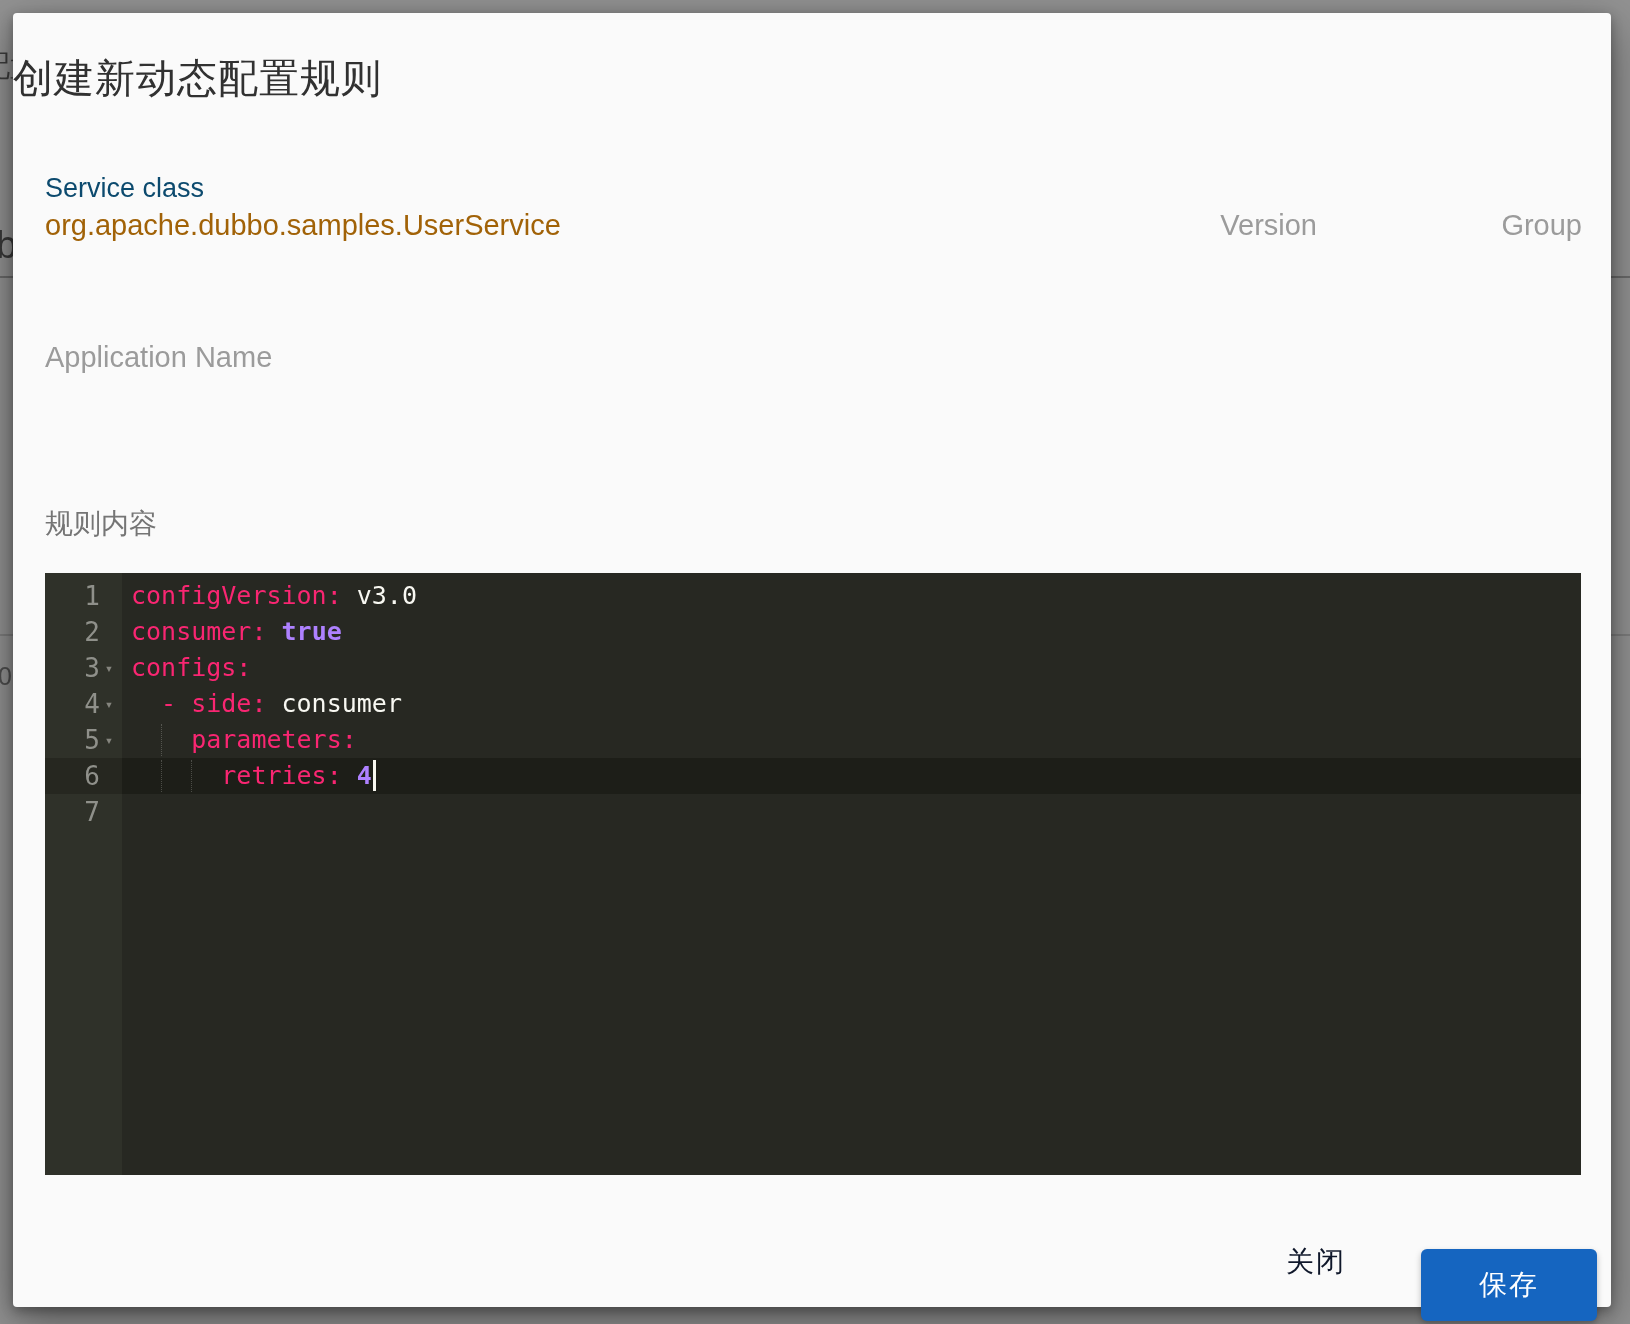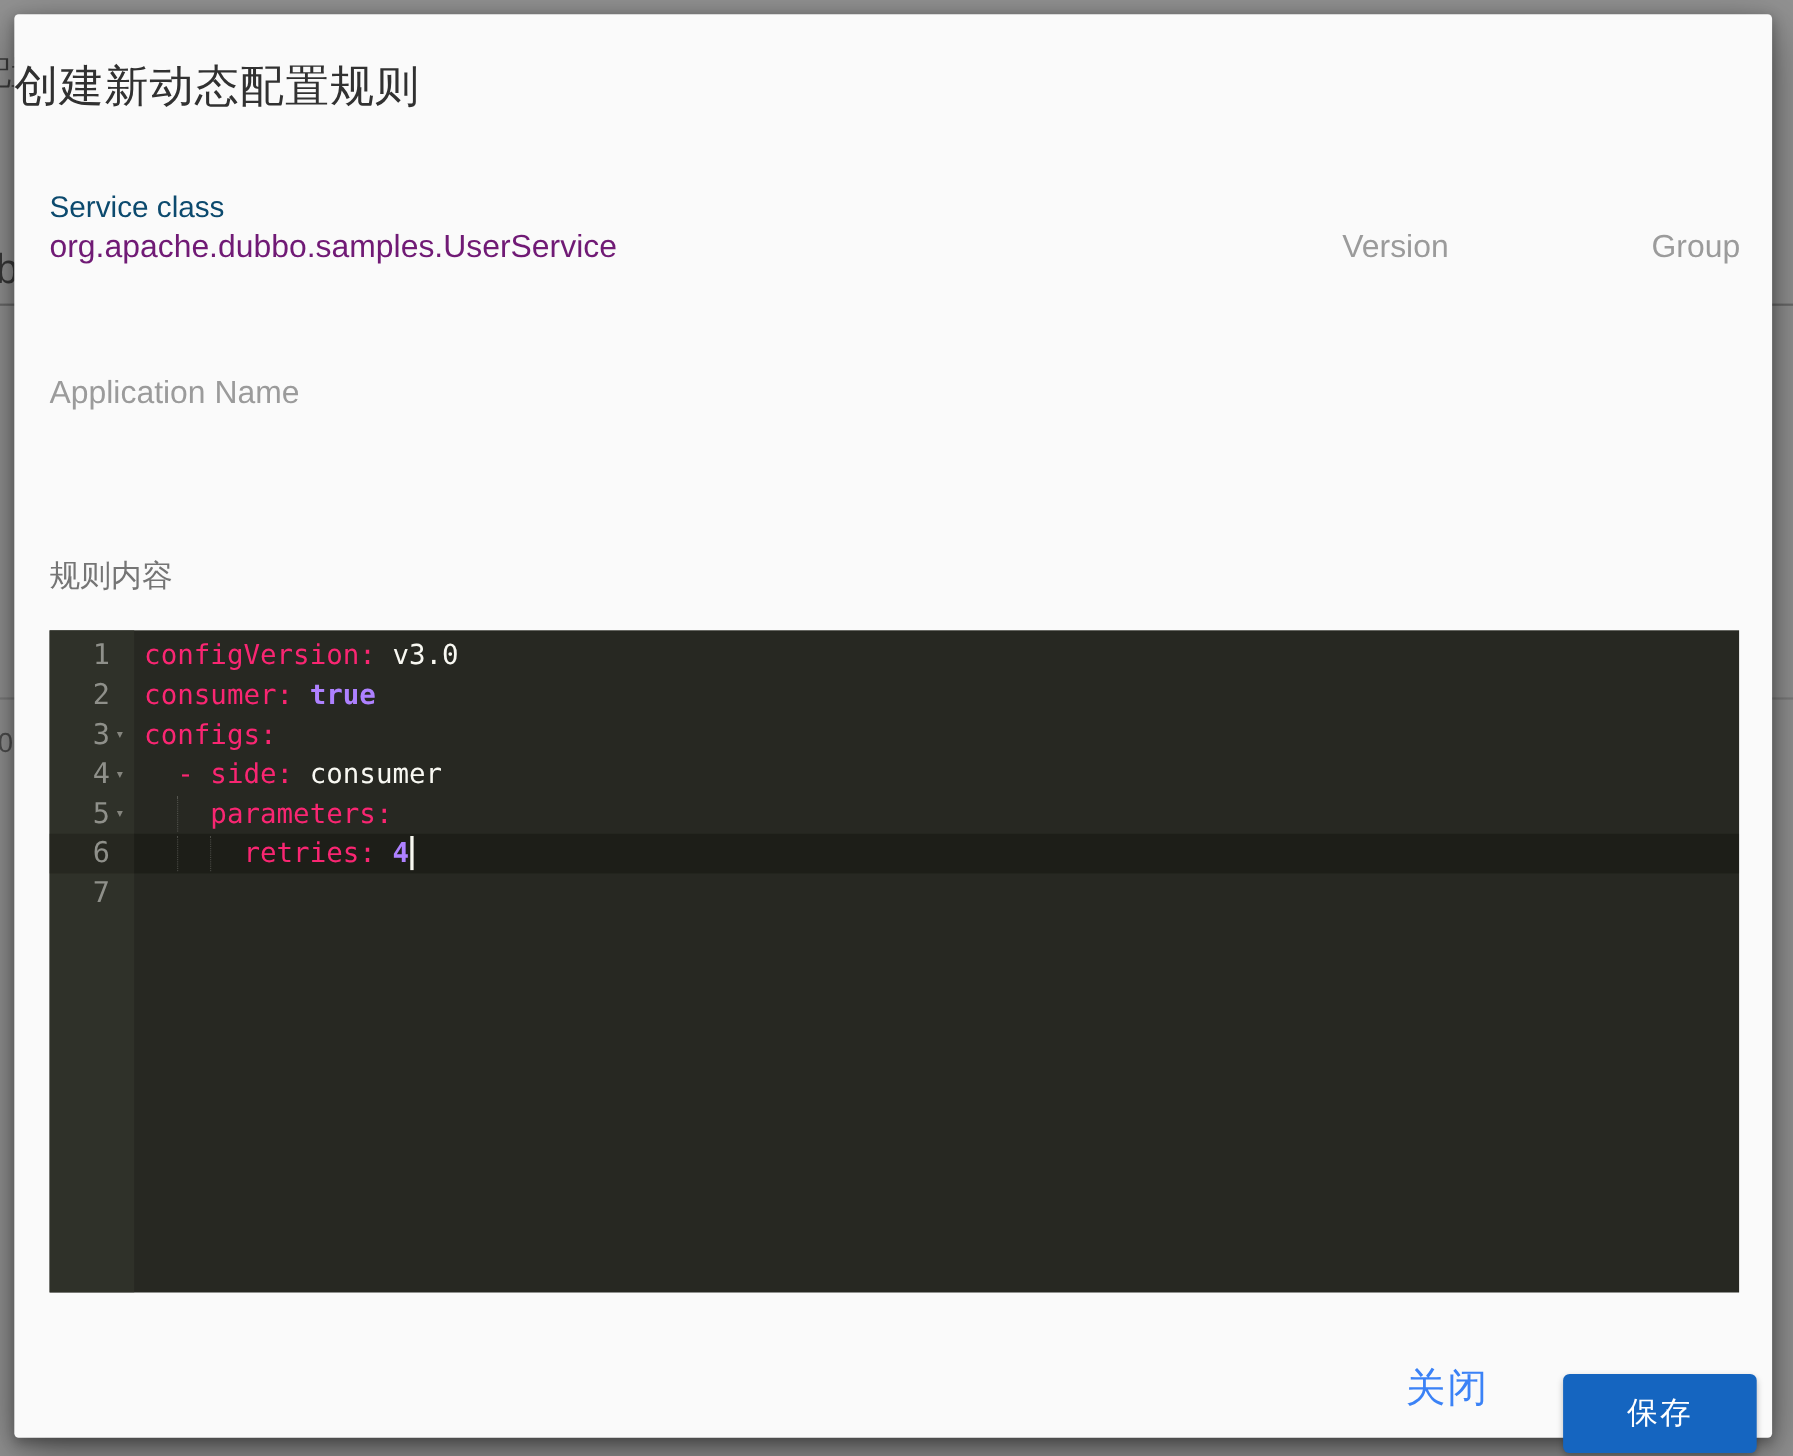--- a/index.html
+++ b/index.html
@@ -28,21 +28,21 @@
     font-size:40px;font-weight:500;color:#313131;letter-spacing:1px;
   }
   
   .field-label{
     position:absolute;left:32px;top:160px;
     font-size:27px;color:#0c4a6e;
   }
   input.mat-input{
     position:absolute;background:transparent;border:none;outline:none;
     font-family:"Liberation Sans","DejaVu Sans",sans-serif;
-    font-size:29px;color:#701a75;padding:0 0 10px 0;border-radius:0;
+    font-size:29px;color:#a16207;padding:0 0 10px 0;border-radius:0;
   }
   input.mat-input::placeholder{color:#9b9b9b;opacity:1;}
   .in-service{left:32px;top:196px;width:1008px;border-bottom:2px solid #8a8a8a;}
   .in-version{left:1048px;top:196px;width:256px;border-bottom:2px solid #b7b7b7;padding-left:6px;text-align:right;}
   .in-group{left:1312px;top:196px;width:257px;border-bottom:2px solid #b7b7b7;padding-left:4px;text-align:right;}
   .in-app{left:32px;top:328px;width:1537px;border-bottom:2px solid #a9a9a9;}
   .rule-label{
     position:absolute;left:32px;top:492px;
     font-size:28px;color:#757575;
   }
@@ -71,21 +71,21 @@
     border-left:1px dotted rgba(248,248,242,0.22);
   }
   .cursor{
     display:inline-block;width:3px;height:31px;background:#f8f8f0;
     vertical-align:middle;margin-top:-4px;margin-left:1px;
   }
   
   .btn-close{
     position:absolute;left:1243px;top:1218px;width:120px;height:62px;
     display:flex;align-items:center;justify-content:center;
-    font-size:36px;color:#3b82f6;letter-spacing:2px;cursor:pointer;
+    font-size:28px;color:#0f172a;letter-spacing:2px;cursor:pointer;
     border-radius:4px;background:transparent;border:none;
     font-family:"Liberation Sans","DejaVu Sans",sans-serif;
   }
   .btn-save{
     position:absolute;left:1408px;top:1208px;width:176px;height:72px;
     display:flex;align-items:center;justify-content:center;
     font-size:28px;color:#ffffff;letter-spacing:2px;cursor:pointer;
     border-radius:6px;background:#1565c0;border:none;
     box-shadow:0 3px 6px rgba(0,0,0,0.25);
     font-family:"Liberation Sans","DejaVu Sans",sans-serif;

